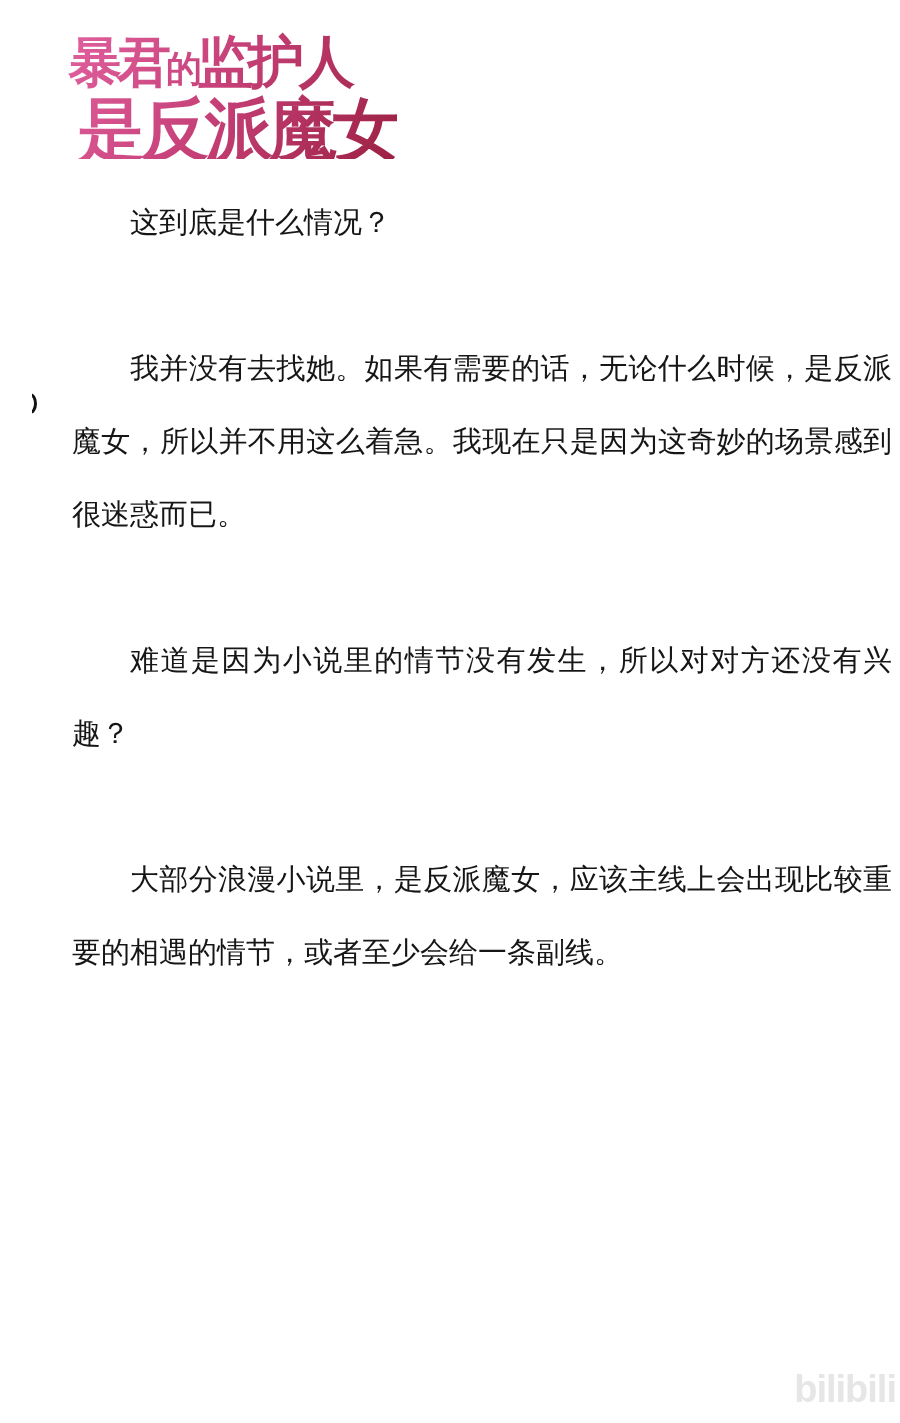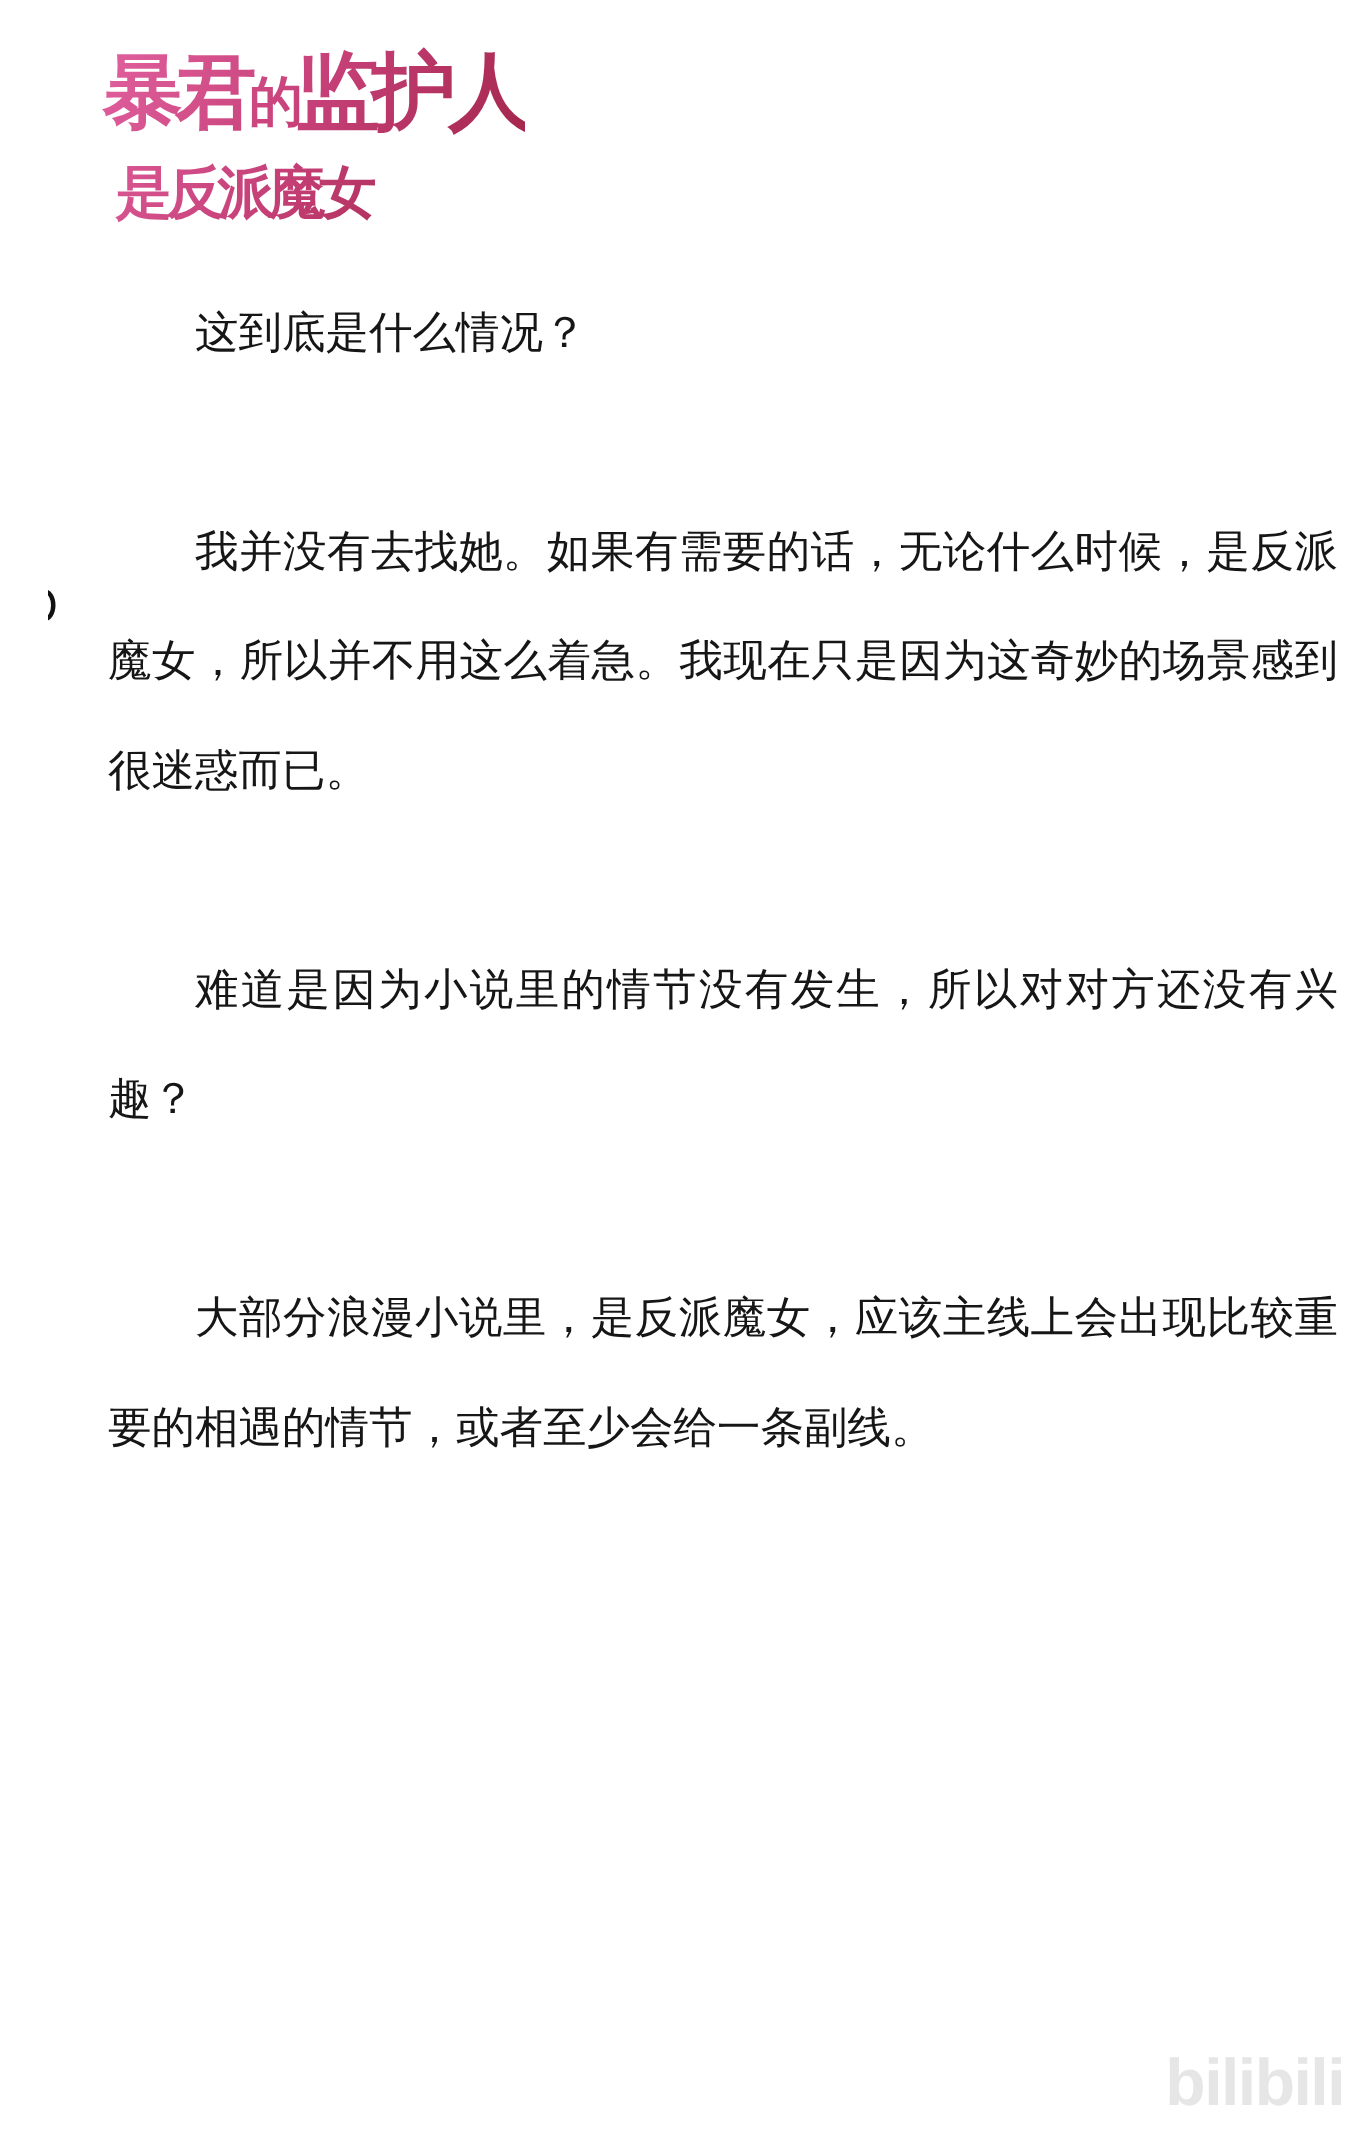--- a/index.html
+++ b/index.html
@@ -38,21 +38,21 @@
     letter-spacing: -5px;
     white-space: nowrap;
   }
   .logo-line1 .logo-small {
     font-size: 36px;
   }
   .logo-line1 .logo-big {
     font-size: 56px;
   }
   .logo-line2 {
-    font-size: 38px;
+    font-size: 68px;
     line-height: 58px;
     letter-spacing: -4px;
     margin-left: 9px;
     white-space: nowrap;
   }
 
   
   .edge-arc {
     position: absolute;
     left: -9px;
@@ -89,21 +89,21 @@
   .watermark {
     position: absolute;
     right: 14px;
     bottom: 17px;
     display: flex;
     align-items: center;
     color: #e6e6e6;
     user-select: none;
   }
   .wm-word {
-    font-size: 44px;
+    font-size: 38px;
     font-weight: bold;
     letter-spacing: -1px;
     line-height: 34px;
   }
   .wm-col {
     display: flex;
     flex-direction: column;
     margin-left: 6px;
     font-size: 16px;
     line-height: 17px;

